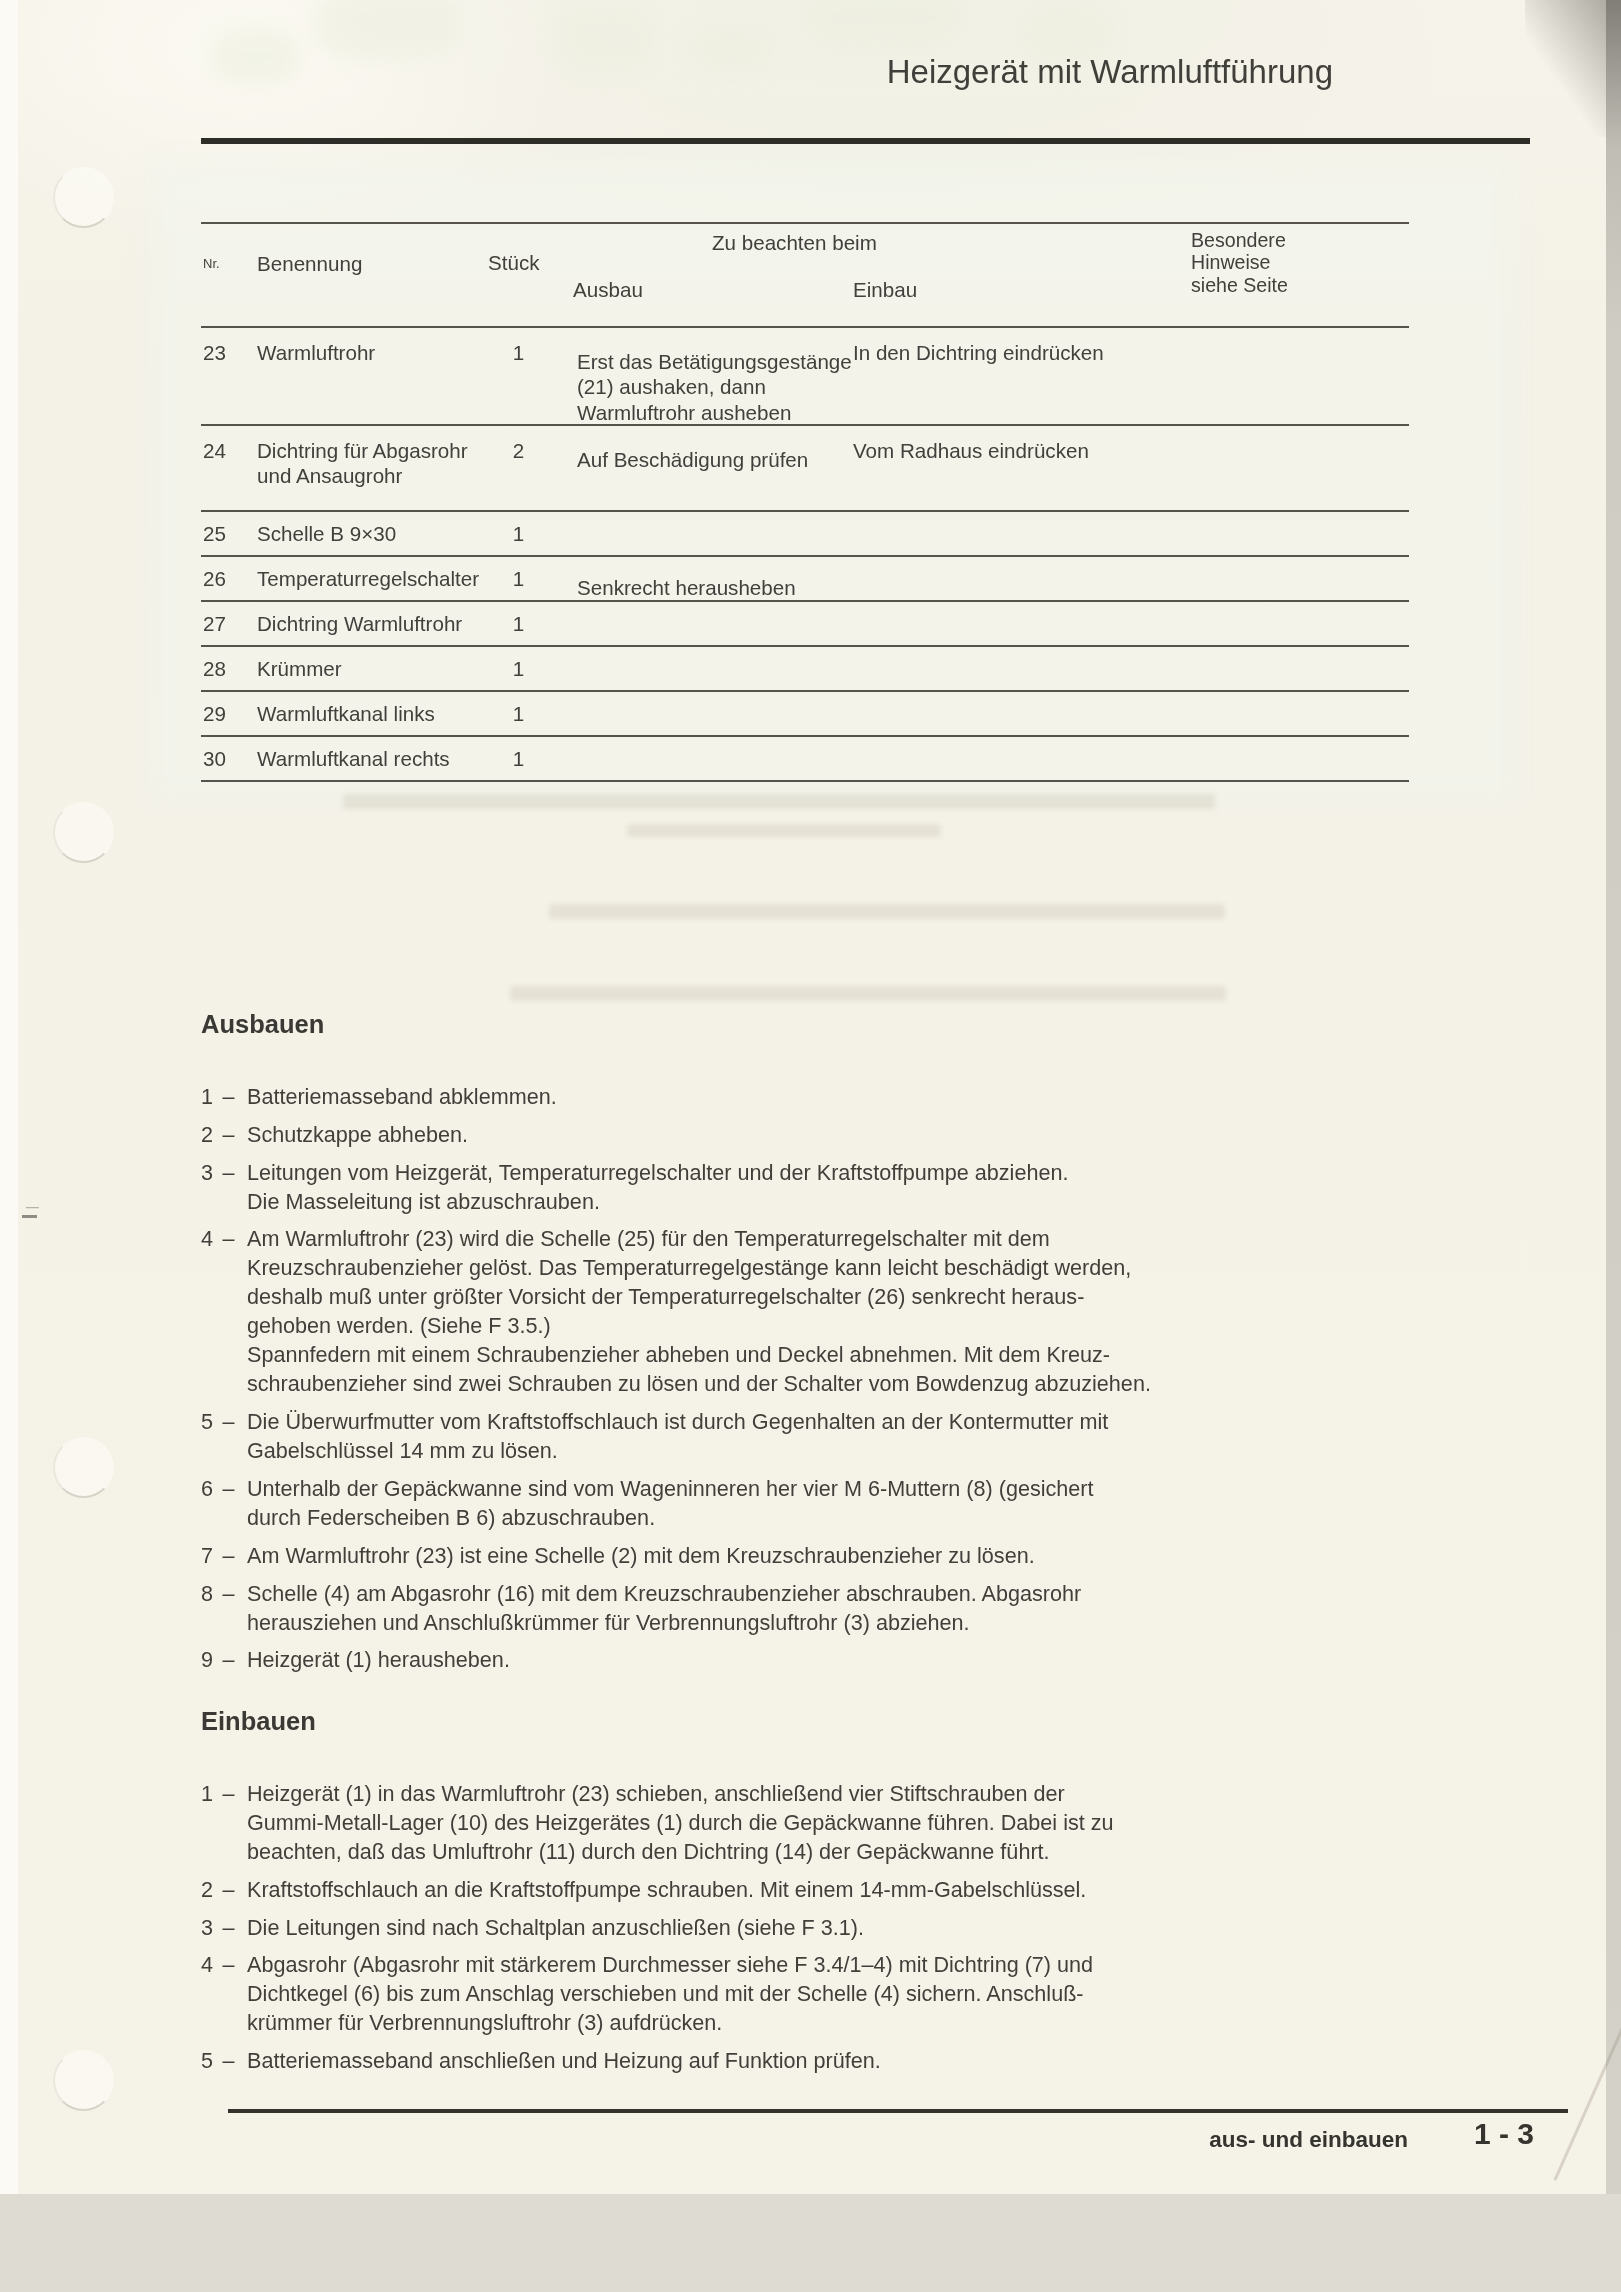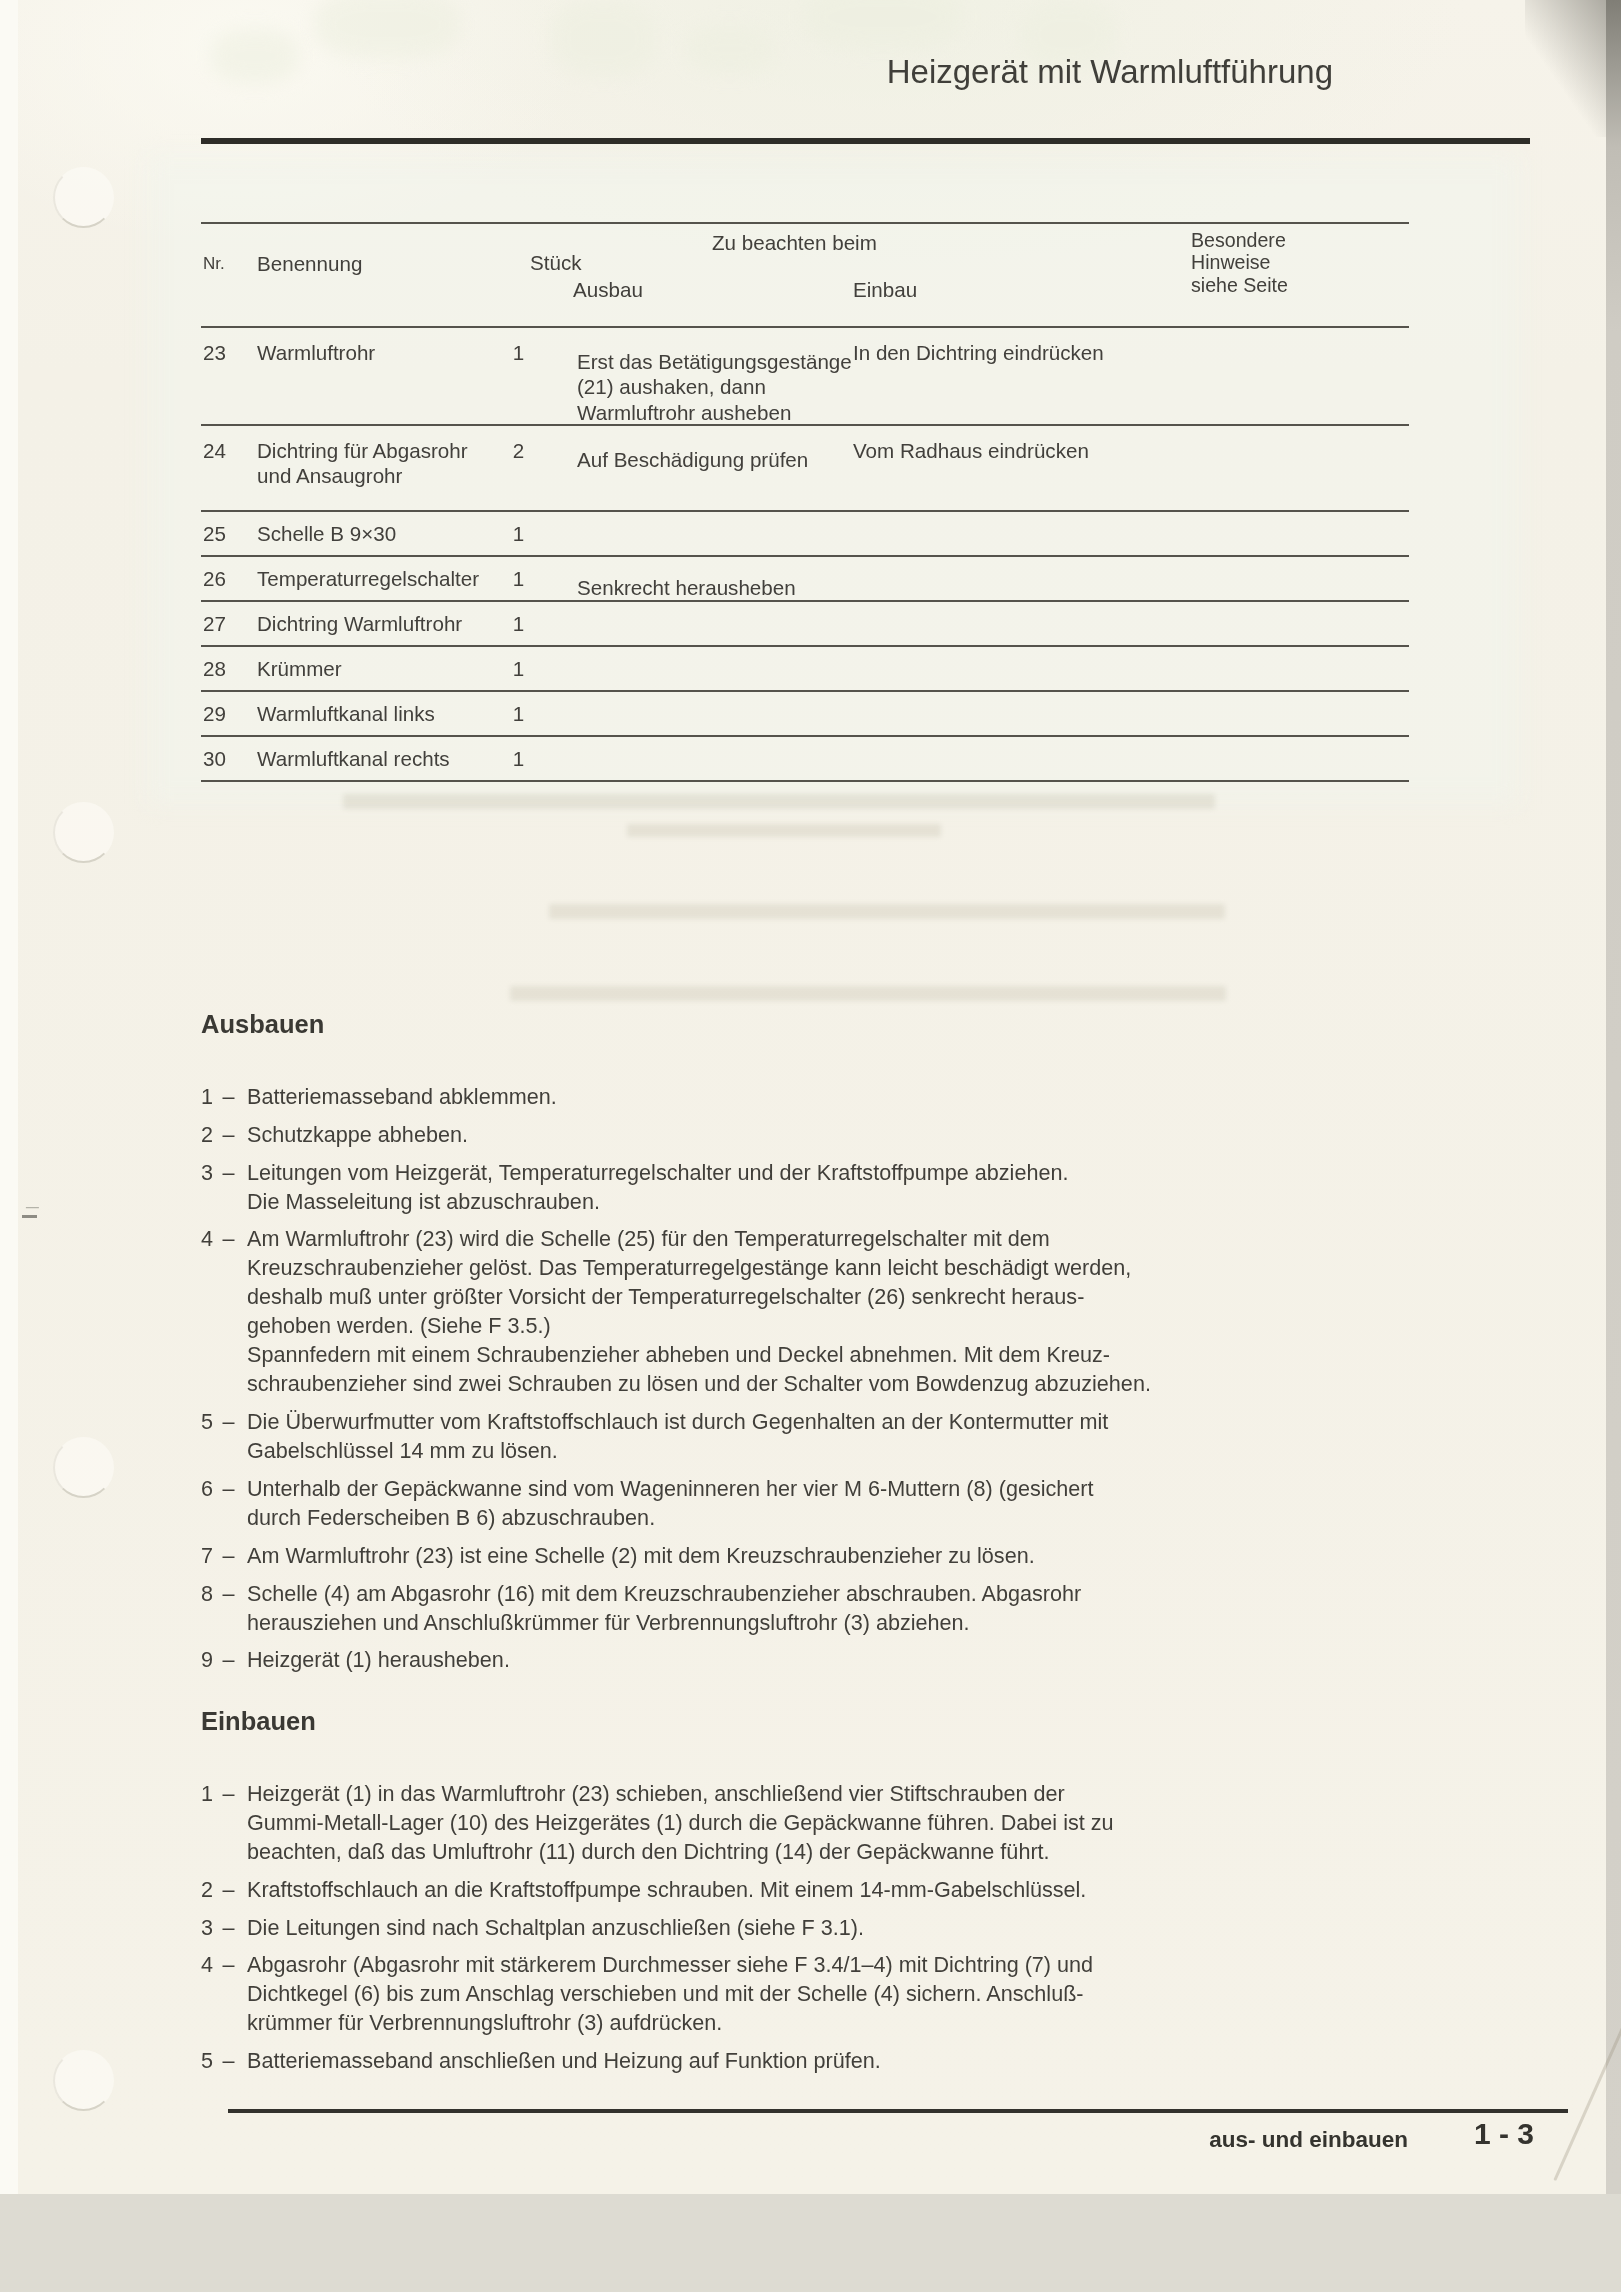--- a/index.html
+++ b/index.html
@@ -47,21 +47,21 @@
   .header-rule{position:absolute;left:201px;top:138px;width:1329px;height:5.9px;background:#2e2d28;}
 
   .parts-table{position:absolute;left:201px;top:222px;width:1208px;border-top:2px solid #55534c;}
   .t-row{position:relative;border-bottom:2px solid #55534c;}
   .t-head{height:102px;}
   .t-r0{height:96px;} .t-r1{height:84px;} .t-rs{height:43px;}
   .c{position:absolute;font-size:20.6px;line-height:25.5px;color:#42403c;white-space:pre-line;}
   .c-nr{left:2px;top:11.8px;} .c-ben{left:56px;top:11.8px;} .c-stk{left:294px;top:11.8px;width:47px;text-align:center;}
   .c-aus{left:376px;top:11.8px;margin-top:9px;} .c-ein{left:652px;top:11.8px;}
   .t-rs .c{top:8.8px;}
-  .h-nr{left:2px;top:27.4px;font-size:17px;} .h-ben{left:56px;top:27.4px;} .h-stk{left:287px;top:25.5px;margin-left:42px;}
+  .h-nr{left:2px;top:27.4px;font-size:13px;} .h-ben{left:56px;top:27.4px;} .h-stk{left:287px;top:25.5px;}
   .h-group{left:511px;top:5.9px;} .h-aus{left:372px;top:53px;} .h-ein{left:652px;top:53px;}
   .h-hin{left:990px;top:4.9px;width:218px;text-align:left;line-height:22.5px;font-size:19.6px;}
 
   .section{position:absolute;left:201px;width:1245px;}
   .sec-removal{top:1010px;} .sec-install{top:1707px;}
   .sec-heading{font-size:25.5px;font-weight:700;color:#3a3934;line-height:29px;margin:0 0 43px 0;}
   .step{position:relative;margin-bottom:8.8px;font-size:21.6px;line-height:29px;color:#413f3a;}
   .step-num{position:absolute;left:0;top:0;}
   .step-dash{position:absolute;left:21.6px;top:0;}
   .step-text{margin-left:46px;white-space:pre-line;}

